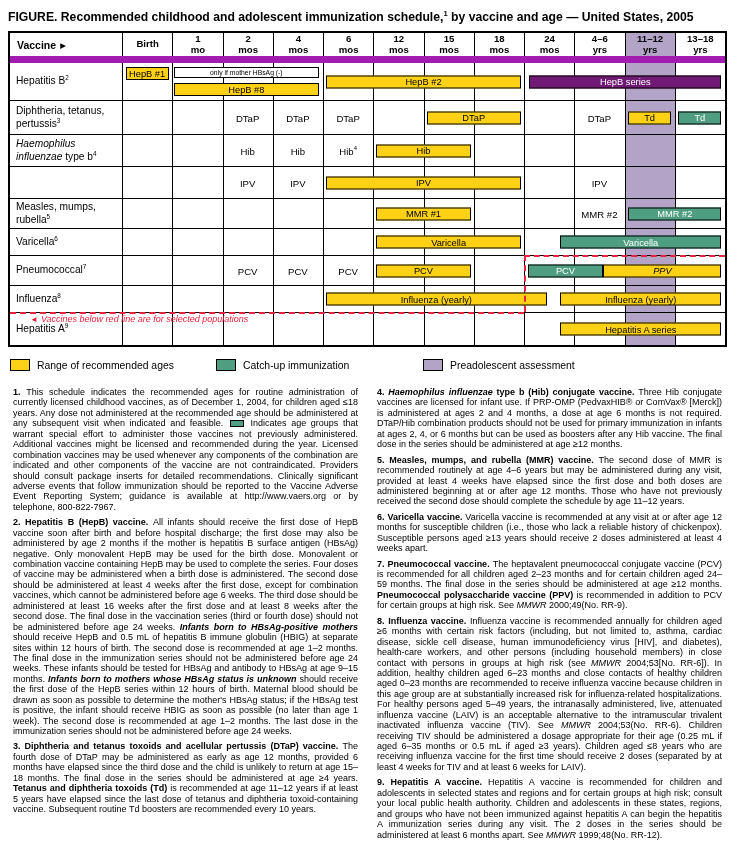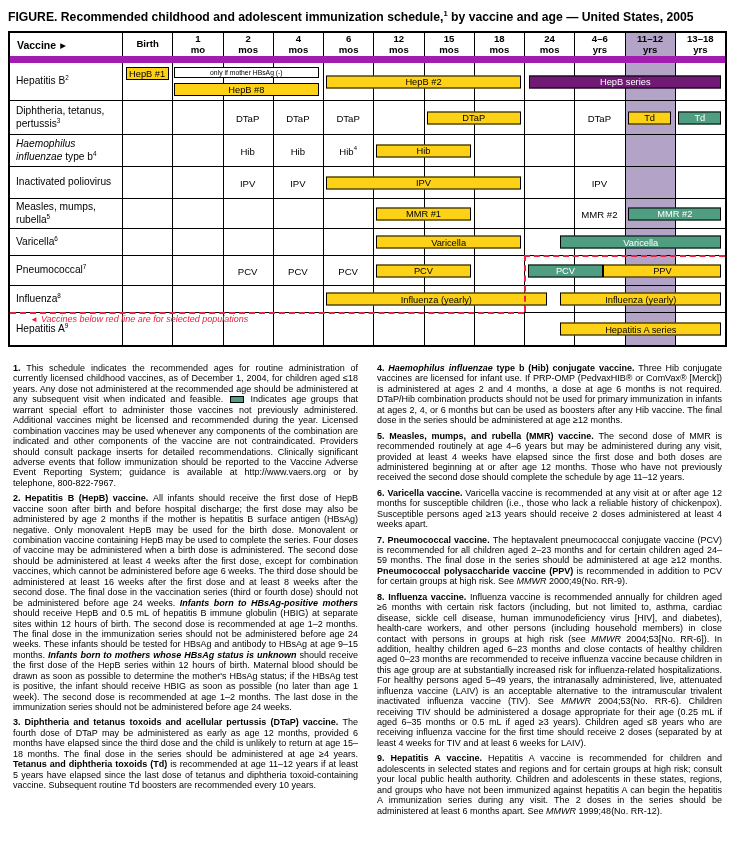--- a/index.html
+++ b/index.html
@@ -229,23 +229,20 @@
         <div class="cell" style="left: 212.5px; width: 50.25px;"></div>
         <div class="cell" style="left: 262.75px; width: 50.25px;"></div>
         <div class="cell" style="left: 313px; width: 50.25px;"></div>
         <div class="cell" style="left: 363.25px; width: 50.25px;"></div>
         <div class="cell" style="left: 413.5px; width: 50.25px;"></div>
         <div class="cell" style="left: 463.75px; width: 50.25px;"></div>
         <div class="cell" style="left: 514px; width: 50.25px;"></div>
         <div class="cell" style="left: 564.25px; width: 50.25px;"></div>
         <div class="cell" style="left: 614.5px; width: 50.25px;"></div>
         <div class="cell" style="left: 664.75px; width: 50.25px;"></div>
-        <div class="vlabel">
-          <span><span>Inactivated poliovirus</span></span>
-        </div>
         <div class="bar text v-mid" style="left: 212.5px; width: 50.25px;">
           <span>IPV</span>
         </div>
         <div class="bar text v-mid" style="left: 262.75px; width: 50.25px;">
           <span>IPV</span>
         </div>
         <div class="bar yellow v-mid" style="left: 316.015px; width: 194.97px; background: rgb(252, 209, 22);">
           <span>IPV</span>
         </div>
         <div class="bar text v-mid" style="left: 564.25px; width: 50.25px;">
@@ -328,21 +325,21 @@
         </div>
         <div class="bar text v-mid" style="left: 313px; width: 50.25px;">
           <span>PCV</span>
         </div>
         <div class="bar yellow v-mid" style="left: 366.265px; width: 94.47px; background: rgb(252, 209, 22);">
           <span>PCV</span>
         </div>
         <div class="bar green v-mid" style="left: 517.518px; width: 75.8775px; background: rgb(79, 158, 130);">
           <span>PCV</span>
         </div>
-        <div class="bar yellow v-mid" style="left: 593.395px; width: 118.087px; background: rgb(252, 209, 22);">
+        <div class="bar yellow v-mid" style="left: 593.395px; width: 118.087px; background: rgb(252, 209, 22); font-style: italic;">
           <span>PPV</span>
         </div>
       </div>
       <div class="trow" style="height: 27px;">
         <div class="purcol" style="left: 614.5px; width: 50.25px; background: rgb(178, 163, 199);"></div>
         <div class="cell" style="left: 112px; width: 50.25px;"></div>
         <div class="cell" style="left: 162.25px; width: 50.25px;"></div>
         <div class="cell" style="left: 212.5px; width: 50.25px;"></div>
         <div class="cell" style="left: 262.75px; width: 50.25px;"></div>
         <div class="cell" style="left: 313px; width: 50.25px;"></div>
@@ -386,20 +383,34 @@
       </div>
       <div class="redline red-h" style="left: 514px; top: 222px; width: 201px; border-color: rgb(232, 35, 61);"></div>
       <div class="redline red-v" style="left: 514px; top: 222px; height: 57px; border-color: rgb(232, 35, 61);"></div>
       <div class="redline red-h" style="left: 0px; top: 279px; width: 514px; border-color: rgb(232, 35, 61);"></div>
       <div class="red-note" style="left: 20px; top: 281px; color: rgb(232, 35, 61);">
         <span class="ar">◄</span>
         <span>Vaccines below red line are for selected populations</span>
       </div>
     </div>
 
+  <div class="legend" id="legend">
+      <div class="leg-item" style="width: 206px;">
+        <span class="leg-swatch" style="background: rgb(252, 209, 22);"></span>
+        <span>Range of recommended ages</span>
+      </div>
+      <div class="leg-item" style="width: 207px;">
+        <span class="leg-swatch" style="background: rgb(79, 158, 130);"></span>
+        <span>Catch-up immunization</span>
+      </div>
+      <div class="leg-item">
+        <span class="leg-swatch" style="background: rgb(178, 163, 199);"></span>
+        <span>Preadolescent assessment</span>
+      </div>
+    </div>
 
   <div class="footnotes" id="footnotes">
       <div class="fncol">
         <p class="fn"><span class="b">1. </span><span>This schedule indicates the recommended ages for routine administration of currently licensed childhood vaccines, as of December 1, 2004, for children aged ≤18 years. Any dose not administered at the recommended age should be administered at any subsequent visit when indicated and feasible. </span><span class="sw" style="background: rgb(79, 158, 130);"></span><span> Indicates age groups that warrant special effort to administer those vaccines not previously administered. Additional vaccines might be licensed and recommended during the year. Licensed combination vaccines may be used whenever any components of the combination are indicated and other components of the vaccine are not contraindicated. Providers should consult package inserts for detailed recommendations. Clinically significant adverse events that follow immunization should be reported to the Vaccine Adverse Event Reporting System; guidance is available at http://www.vaers.org or by telephone, 800-822-7967.</span></p>
         <p class="fn"><span class="b">2. Hepatitis B (HepB) vaccine. </span><span>All infants should receive the first dose of HepB vaccine soon after birth and before hospital discharge; the first dose may also be administered by age 2 months if the mother is hepatitis B surface antigen (HBsAg) negative. Only monovalent HepB may be used for the birth dose. Monovalent or combination vaccine containing HepB may be used to complete the series. Four doses of vaccine may be administered when a birth dose is administered. The second dose should be administered at least 4 weeks after the first dose, except for combination vaccines, which cannot be administered before age 6 weeks. The third dose should be administered at least 16 weeks after the first dose and at least 8 weeks after the second dose. The final dose in the vaccination series (third or fourth dose) should not be administered before age 24 weeks. </span><span class="b i">Infants born to HBsAg-positive mothers</span><span> should receive HepB and 0.5 mL of hepatitis B immune globulin (HBIG) at separate sites within 12 hours of birth. The second dose is recommended at age 1–2 months. The final dose in the immunization series should not be administered before age 24 weeks. These infants should be tested for HBsAg and antibody to HBsAg at age 9–15 months. </span><span class="b i">Infants born to mothers whose HBsAg status is unknown</span><span> should receive the first dose of the HepB series within 12 hours of birth. Maternal blood should be drawn as soon as possible to determine the mother's HBsAg status; if the HBsAg test is positive, the infant should receive HBIG as soon as possible (no later than age 1 week). The second dose is recommended at age 1–2 months. The last dose in the immunization series should not be administered before age 24 weeks.</span></p>
         <p class="fn"><span class="b">3. Diphtheria and tetanus toxoids and acellular pertussis (DTaP) vaccine. </span><span>The fourth dose of DTaP may be administered as early as age 12 months, provided 6 months have elapsed since the third dose and the child is unlikely to return at age 15–18 months. The final dose in the series should be administered at age ≥4 years. </span><span class="b">Tetanus and diphtheria toxoids (Td)</span><span> is recommended at age 11–12 years if at least 5 years have elapsed since the last dose of tetanus and diphtheria toxoid-containing vaccine. Subsequent routine Td boosters are recommended every 10 years.</span></p>
       </div>
       <div class="fncol">
         <p class="fn"><span class="b">4. </span><span class="b i">Haemophilus influenzae</span><span class="b"> type b (Hib) conjugate vaccine. </span><span>Three Hib conjugate vaccines are licensed for infant use. If PRP-OMP (PedvaxHIB® or ComVax® [Merck]) is administered at ages 2 and 4 months, a dose at age 6 months is not required. DTaP/Hib combination products should not be used for primary immunization in infants at ages 2, 4, or 6 months but can be used as boosters after any Hib vaccine. The final dose in the series should be administered at age ≥12 months.</span></p>
         <p class="fn"><span class="b">5. Measles, mumps, and rubella (MMR) vaccine. </span><span>The second dose of MMR is recommended routinely at age 4–6 years but may be administered during any visit, provided at least 4 weeks have elapsed since the first dose and both doses are administered beginning at or after age 12 months. Those who have not previously received the second dose should complete the schedule by age 11–12 years.</span></p>

